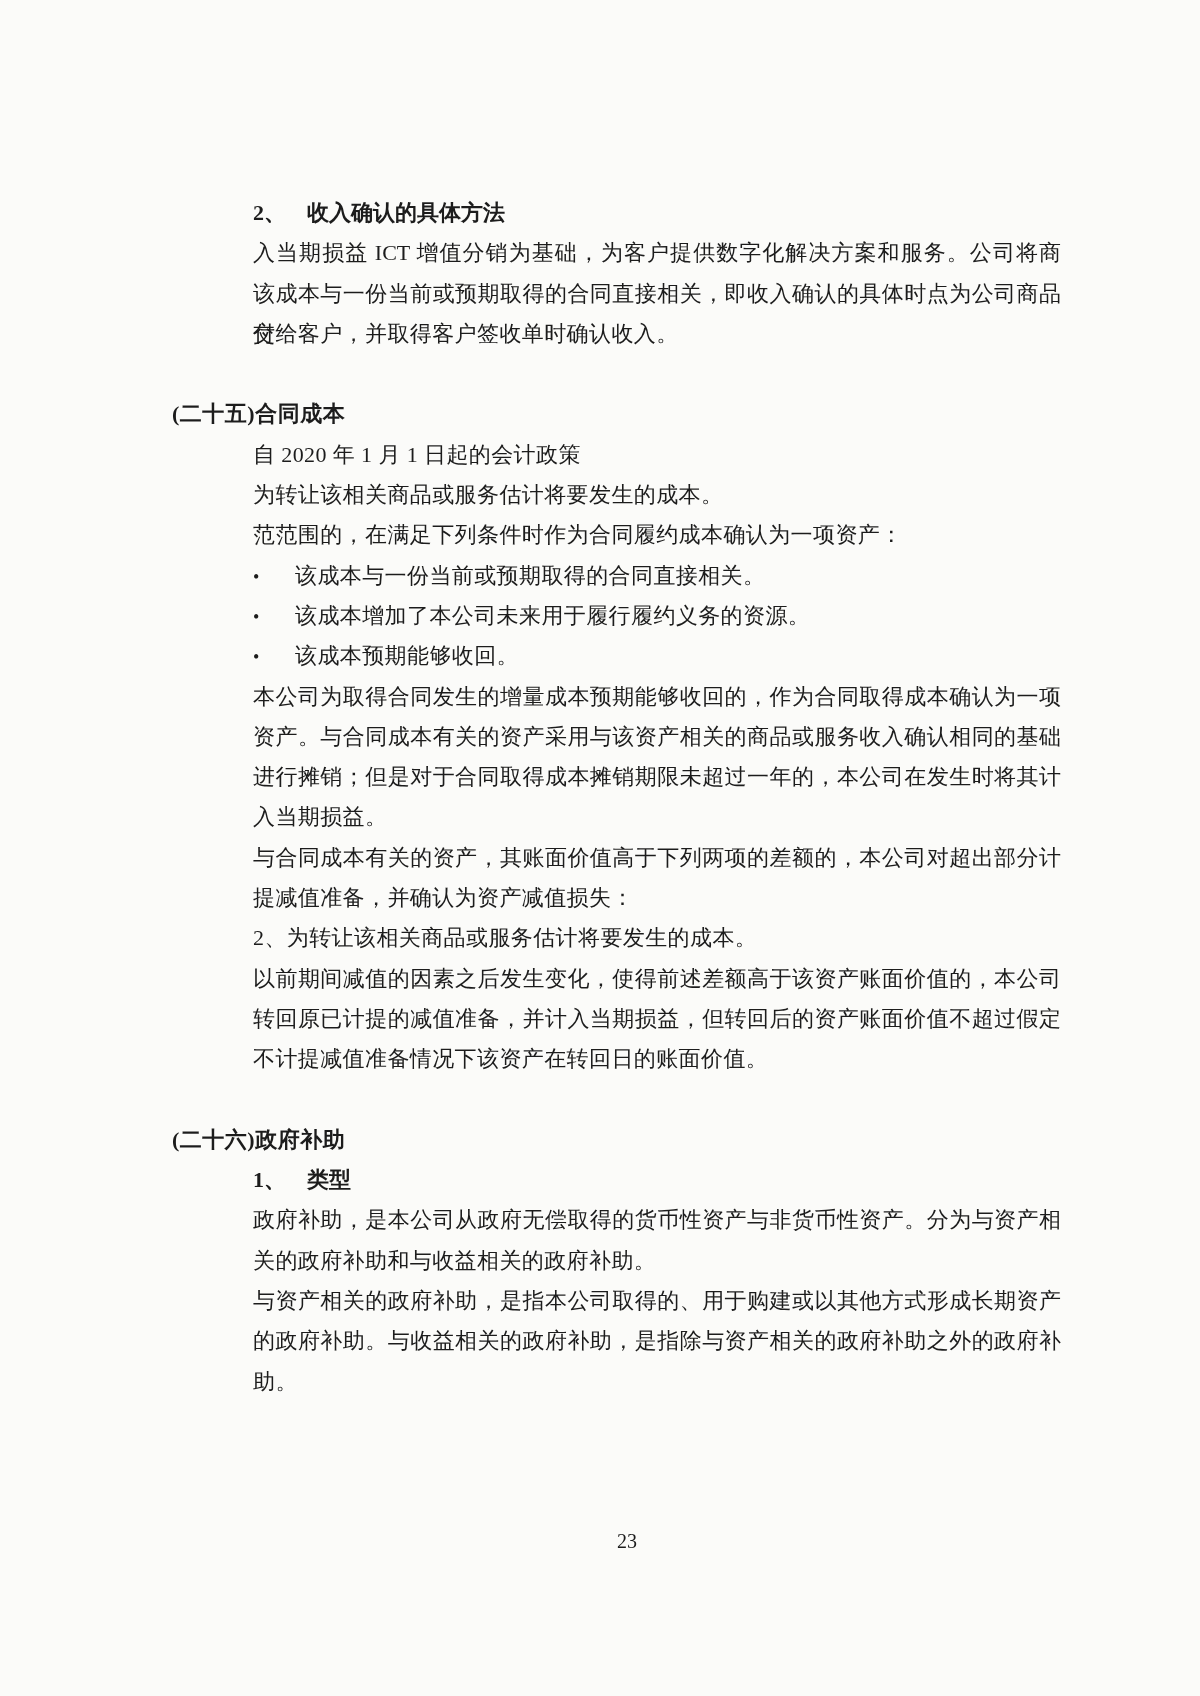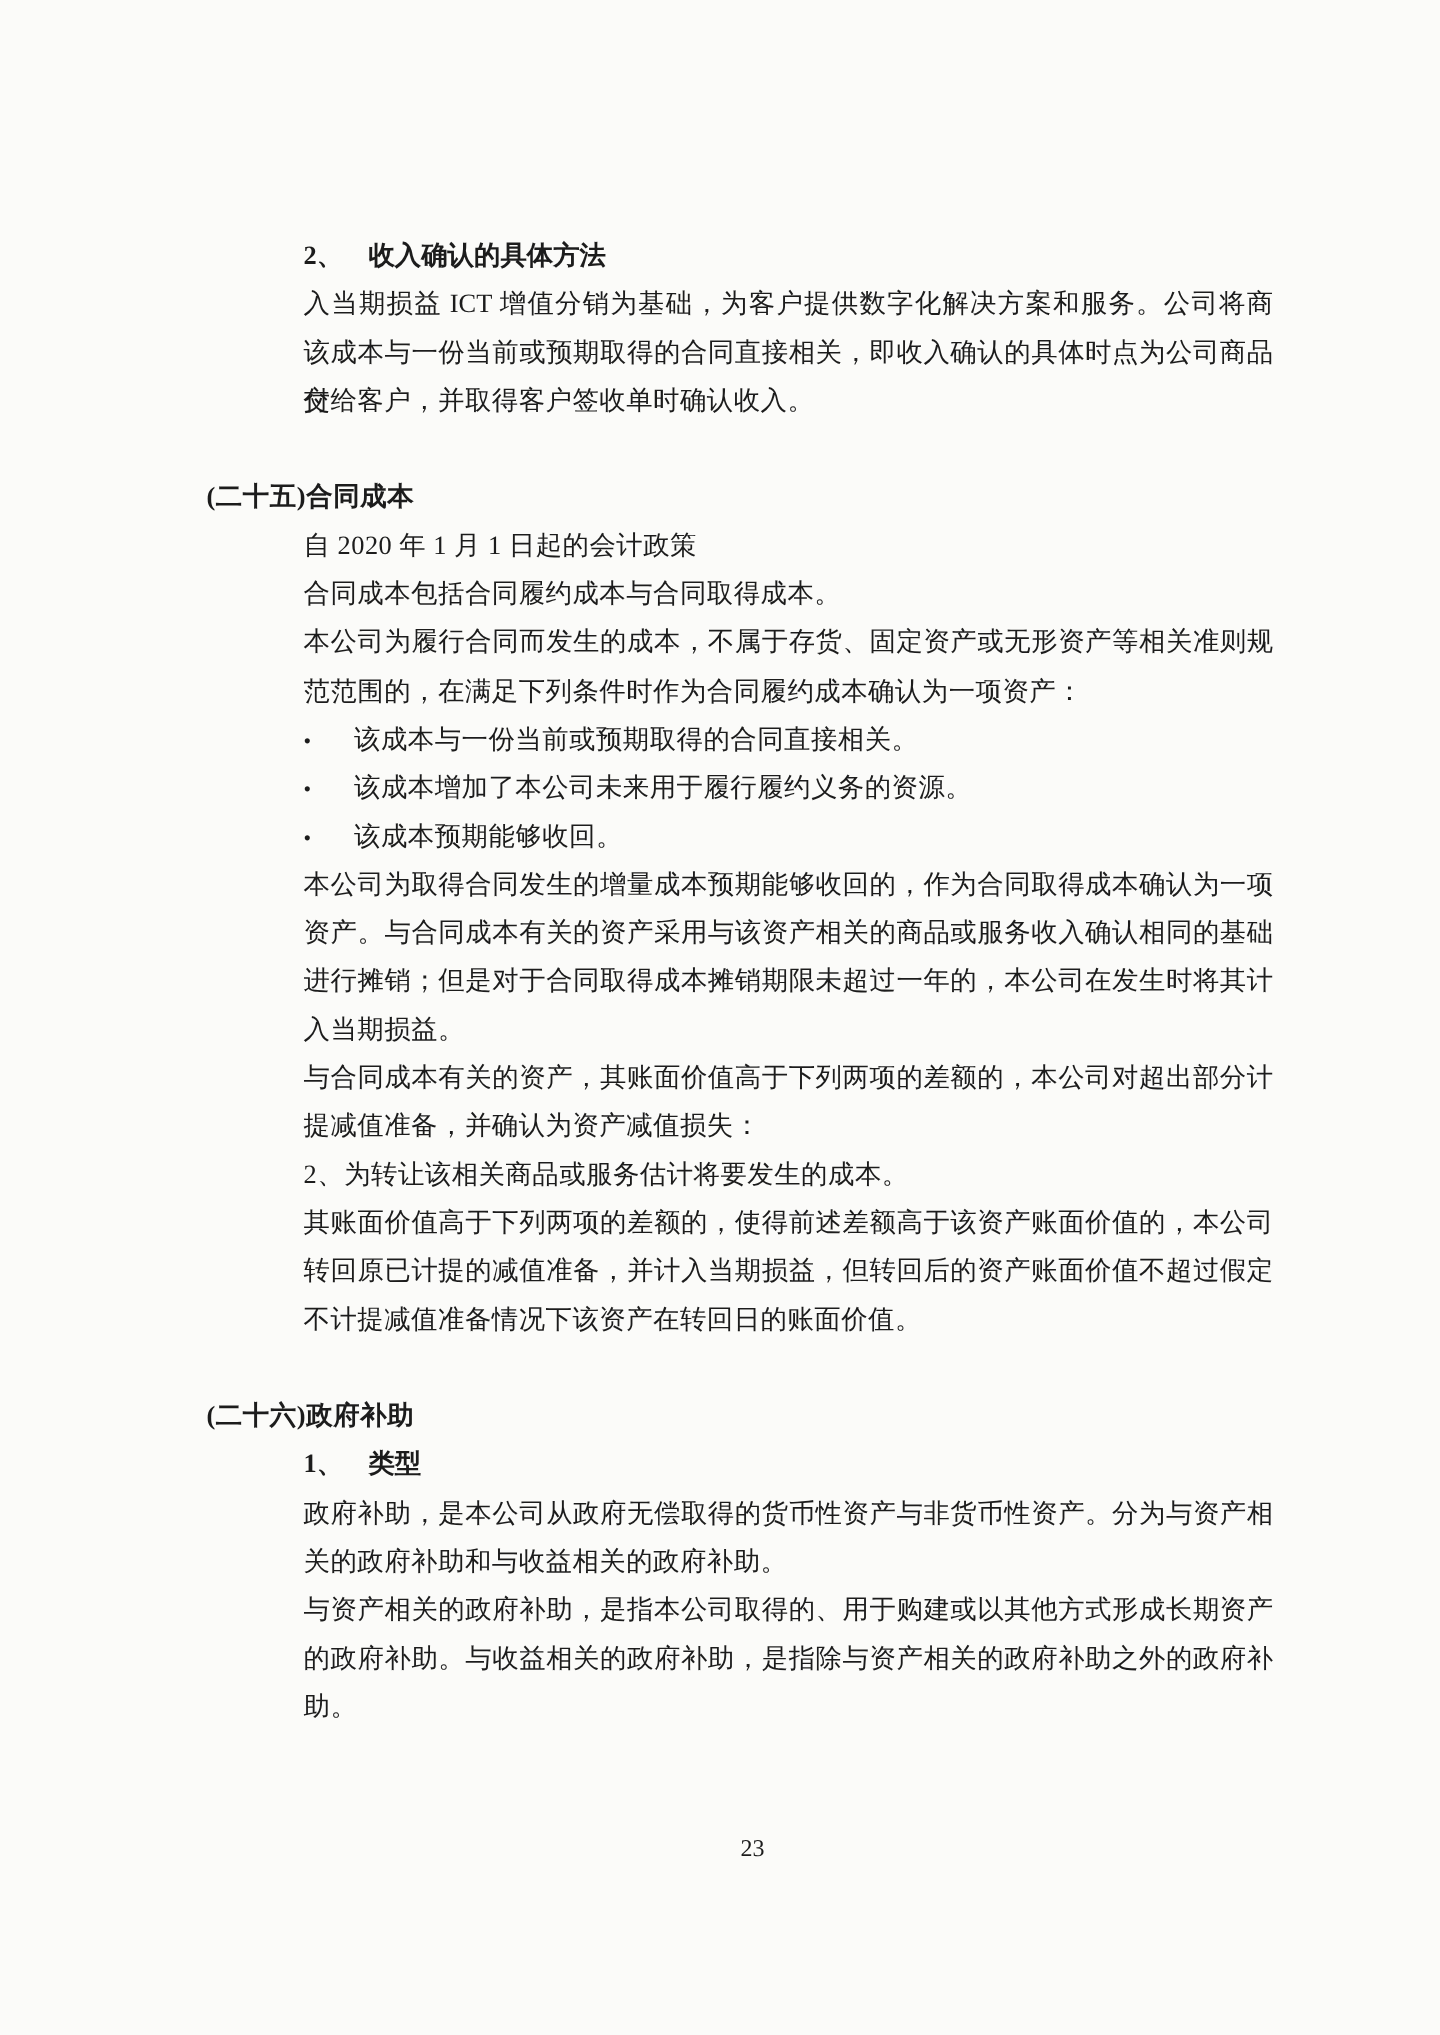--- a/index.html
+++ b/index.html
@@ -78,36 +78,35 @@
     <div class="ln sub"><span class="num">2、</span><span>收入确认的具体方法</span></div>
 
     <div class="ln just">入当期损益 ICT 增值分销为基础，为客户提供数字化解决方案和服务。公司将商</div>
     <div class="ln just">该成本与一份当前或预期取得的合同直接相关，即收入确认的具体时点为公司商品交</div>
     <div class="ln left">付给客户，并取得客户签收单时确认收入。</div>
 
     <div class="ln blank"></div>
 
     <div class="ln h2">(二十五)合同成本</div>
     <div class="ln left">自 2020 年 1 月 1 日起的会计政策</div>
-    <div class="ln left">合同成本包括合同履约成本与合同取得成本。</div>
-    <div class="ln just">本公司为履行合同而发生的成本，不属于存货、固定资产或无形资产等相关准则规</div>
+    <div class="ln left">为转让该相关商品或服务估计将要发生的成本。</div>
     <div class="ln left">范范围的，在满足下列条件时作为合同履约成本确认为一项资产：</div>
 
     <div class="ln bullet"><span class="dot">•</span><span>该成本与一份当前或预期取得的合同直接相关。</span></div>
     <div class="ln bullet"><span class="dot">•</span><span>该成本增加了本公司未来用于履行履约义务的资源。</span></div>
     <div class="ln bullet"><span class="dot">•</span><span>该成本预期能够收回。</span></div>
 
     <div class="ln just">本公司为取得合同发生的增量成本预期能够收回的，作为合同取得成本确认为一项</div>
     <div class="ln just">资产。与合同成本有关的资产采用与该资产相关的商品或服务收入确认相同的基础</div>
     <div class="ln just">进行摊销；但是对于合同取得成本摊销期限未超过一年的，本公司在发生时将其计</div>
     <div class="ln left">入当期损益。</div>
     <div class="ln just">与合同成本有关的资产，其账面价值高于下列两项的差额的，本公司对超出部分计</div>
     <div class="ln left">提减值准备，并确认为资产减值损失：</div>
     <div class="ln left">2、为转让该相关商品或服务估计将要发生的成本。</div>
-    <div class="ln just">其账面价值高于下列两项的差额的，使得前述差额高于该资产账面价值的，本公司</div>
+    <div class="ln just">以前期间减值的因素之后发生变化，使得前述差额高于该资产账面价值的，本公司</div>
     <div class="ln just">转回原已计提的减值准备，并计入当期损益，但转回后的资产账面价值不超过假定</div>
     <div class="ln left">不计提减值准备情况下该资产在转回日的账面价值。</div>
 
     <div class="ln blank"></div>
 
     <div class="ln h2">(二十六)政府补助</div>
 
     <div class="ln sub"><span class="num">1、</span><span>类型</span></div>
 
     <div class="ln just">政府补助，是本公司从政府无偿取得的货币性资产与非货币性资产。分为与资产相</div>

